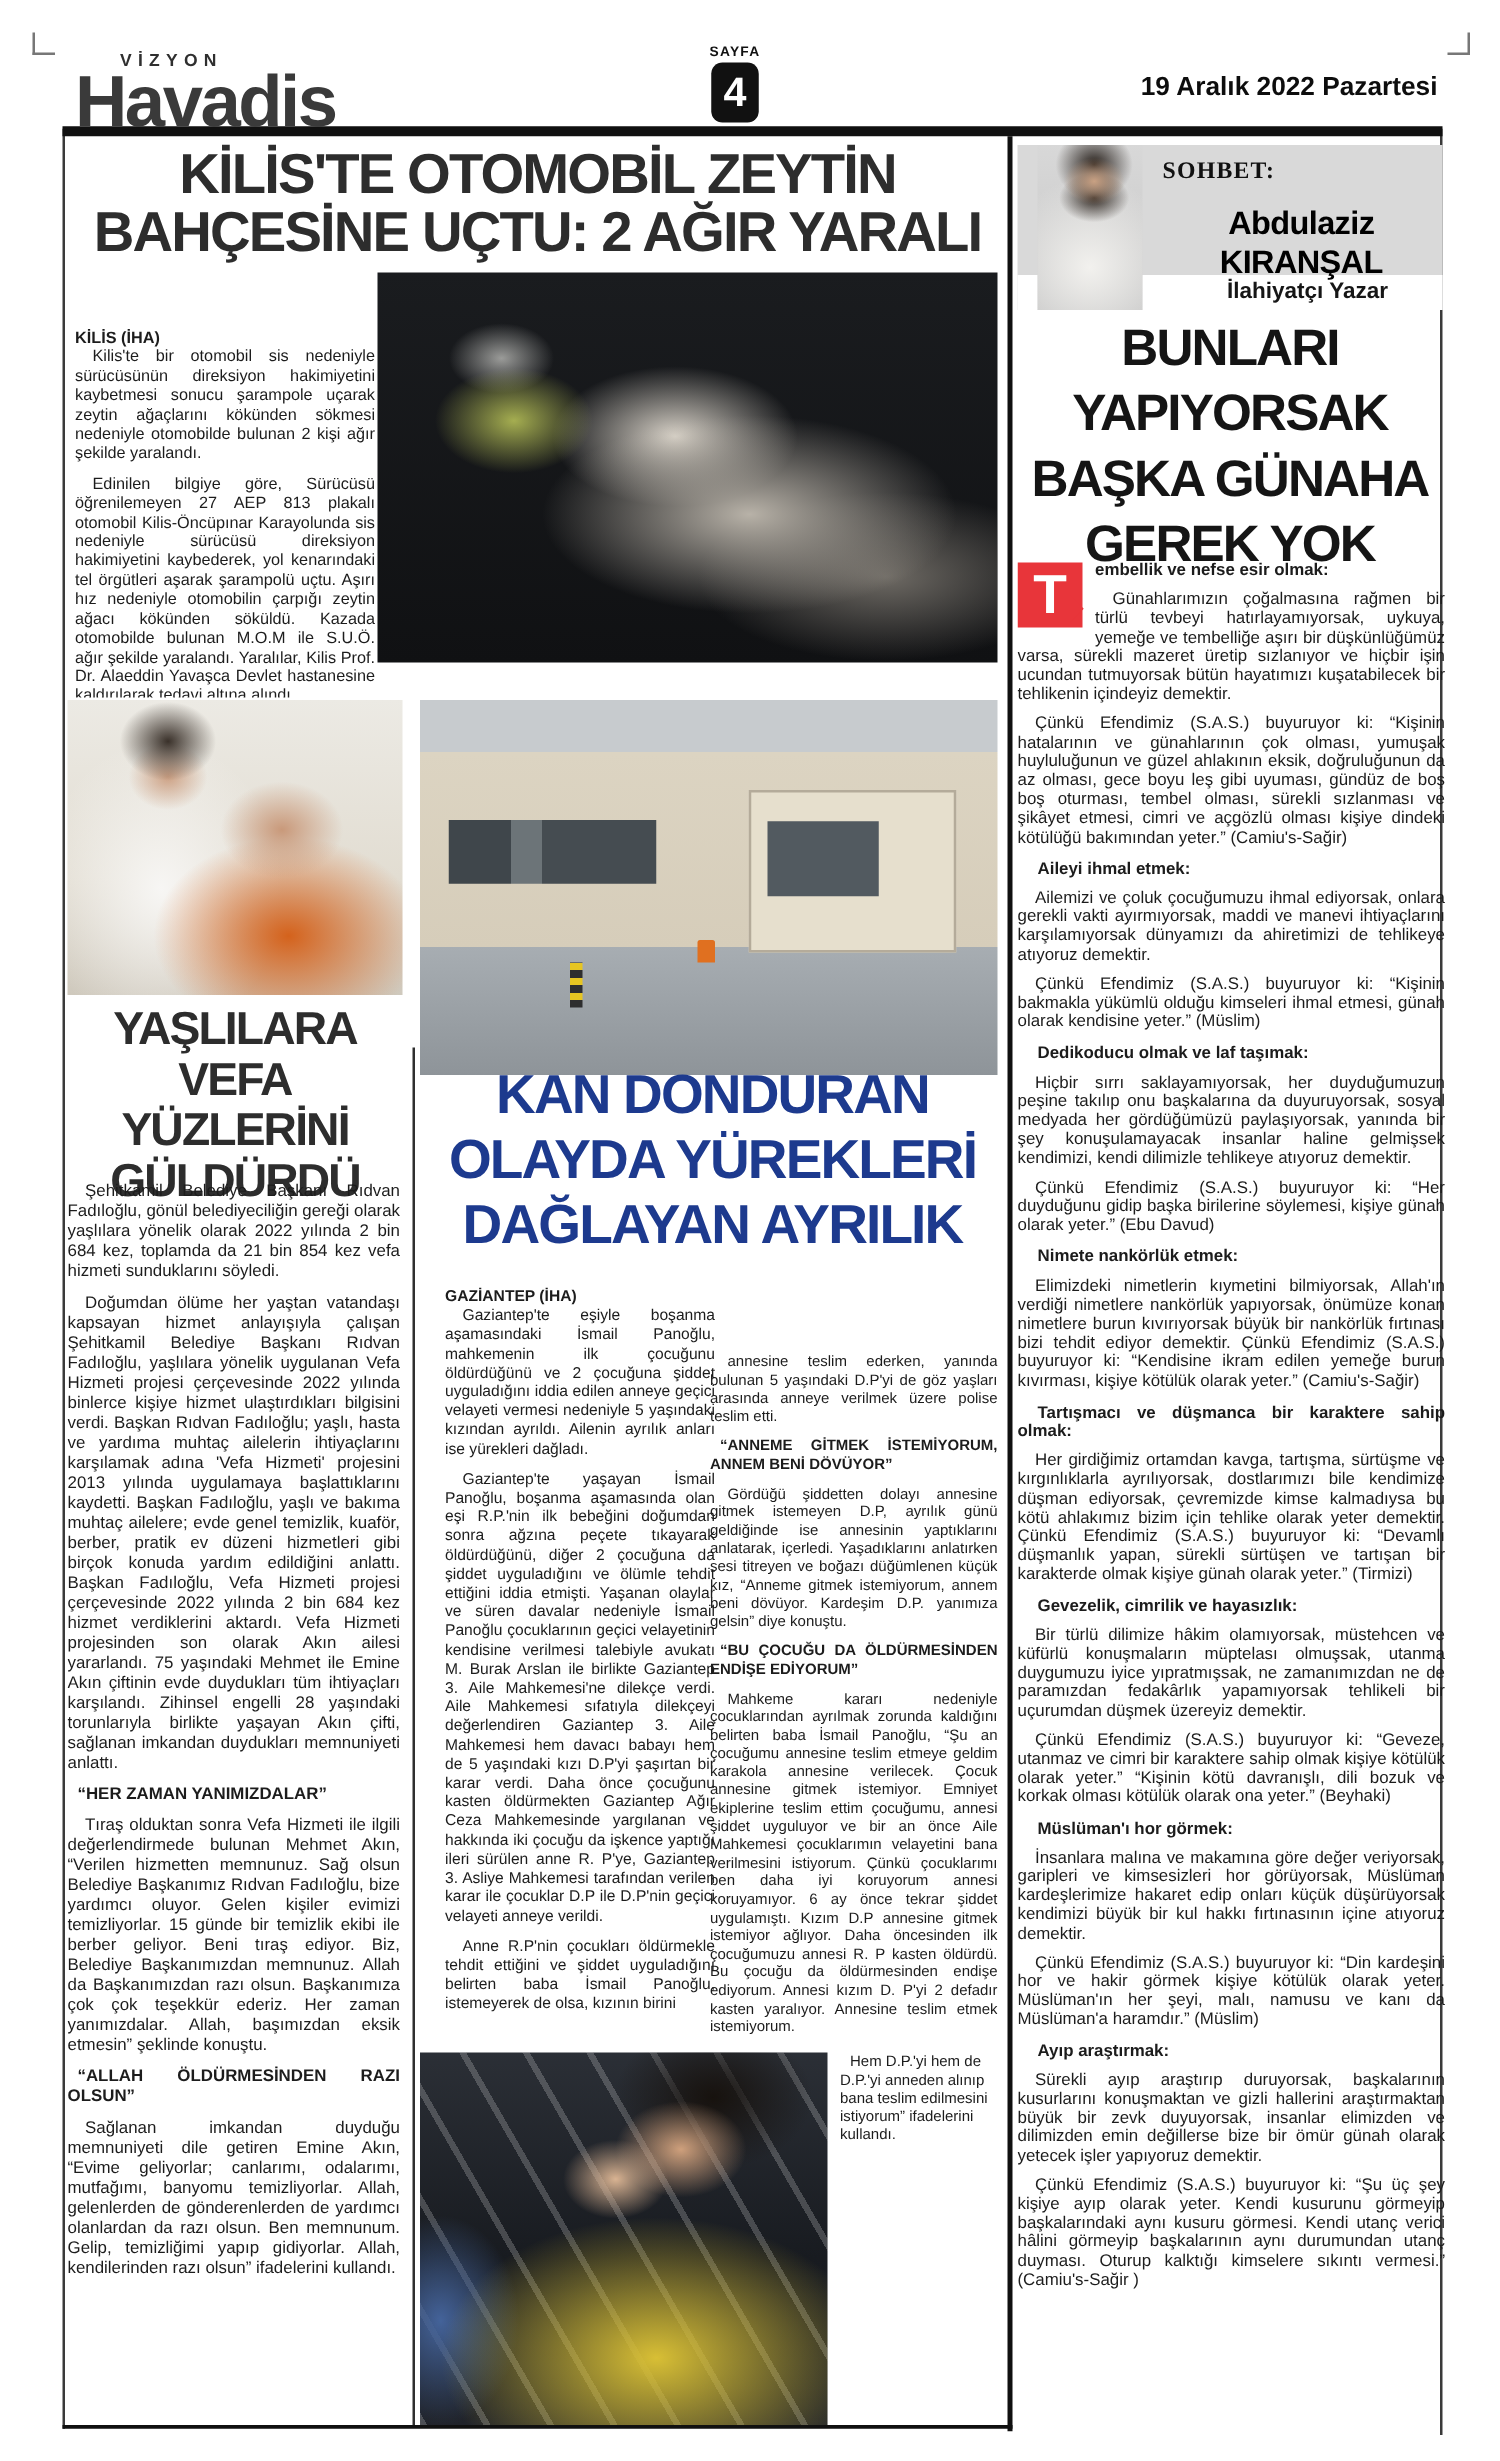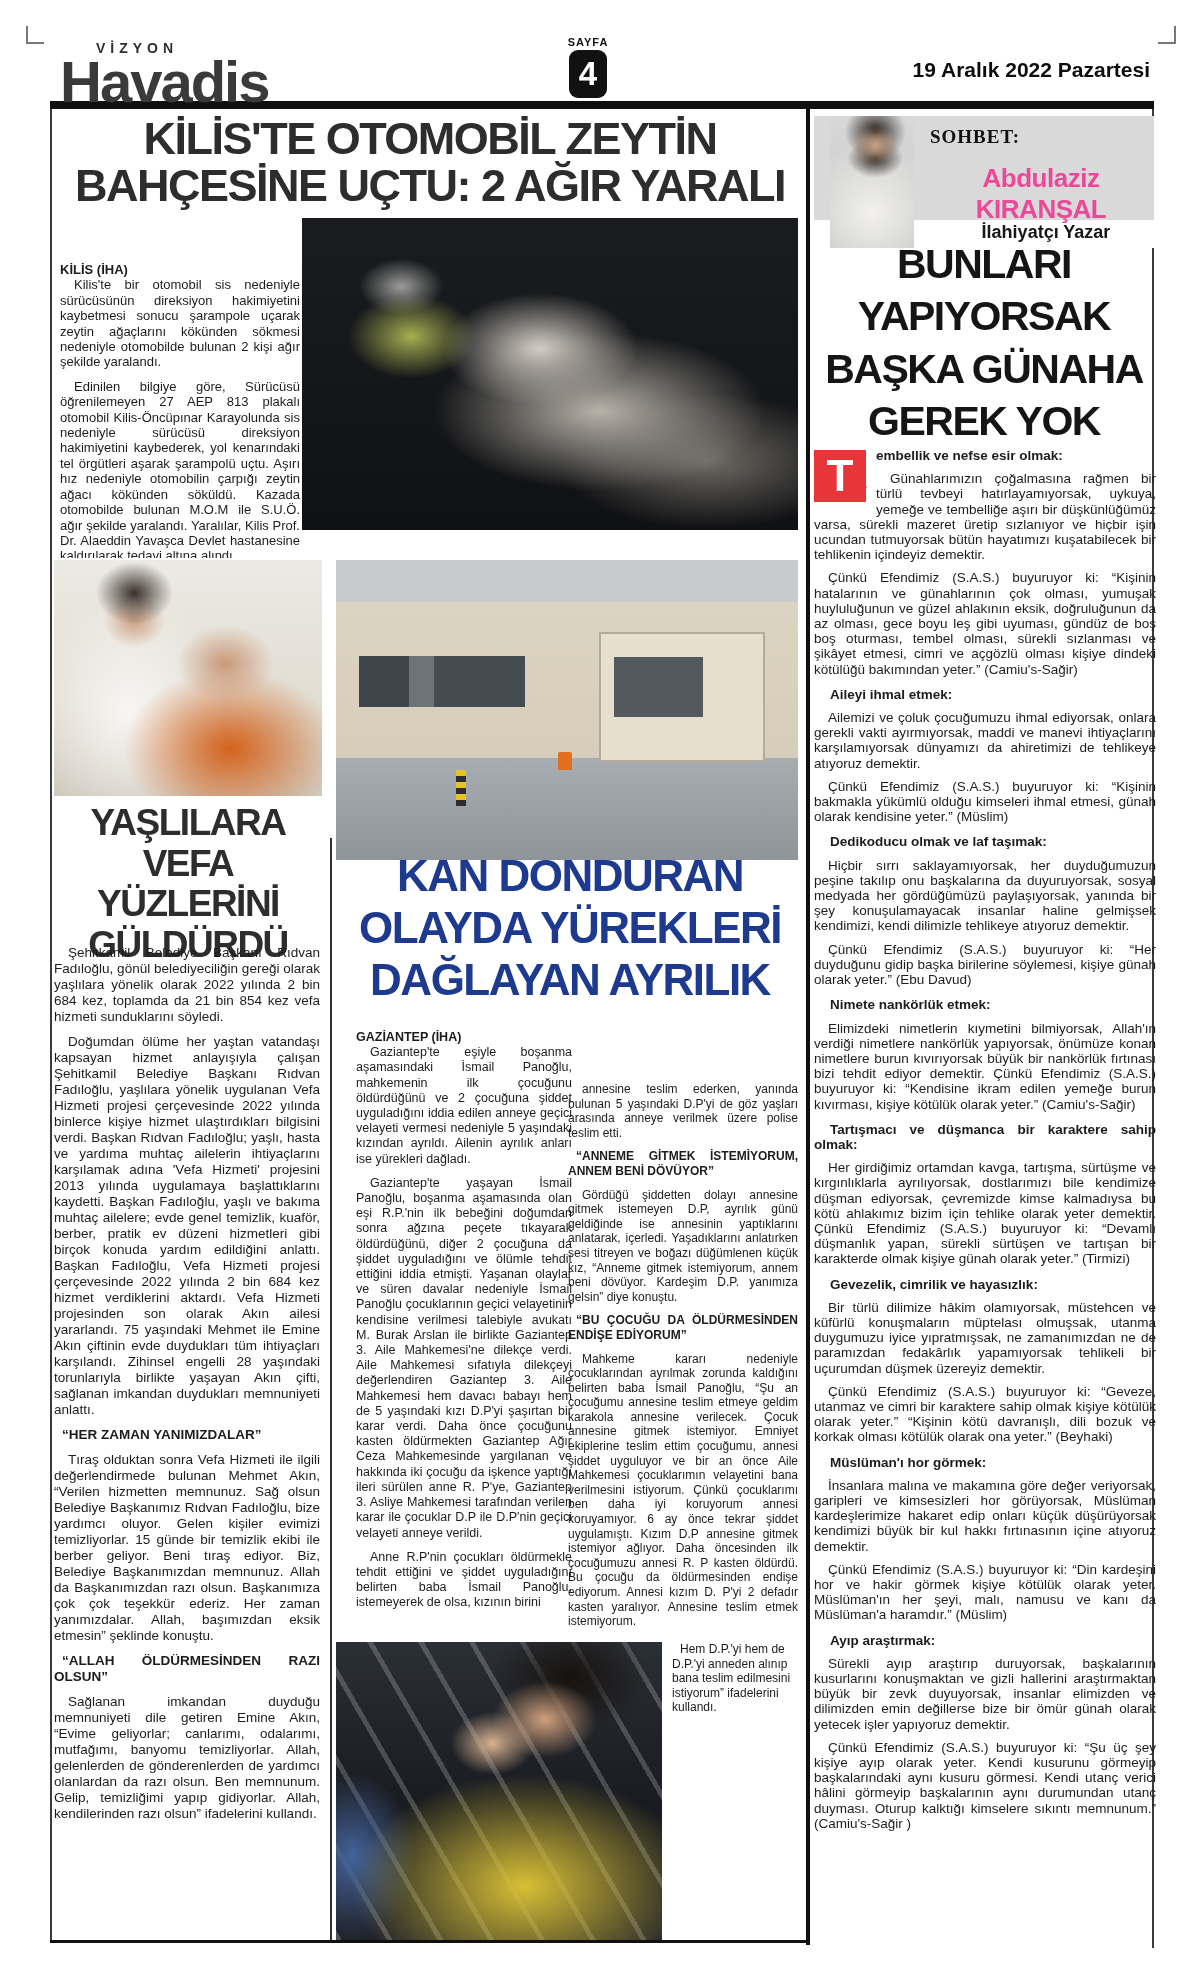--- a/index.html
+++ b/index.html
@@ -25,41 +25,41 @@
   .pagebox .lbl { font-size:11px; font-weight:700; letter-spacing:1px; color:#111; }
   .pagebox .num { width:38px; height:48px; margin:2px auto 0; background:#111; border-radius:9px;
                   color:#fff; font-size:33px; font-weight:700; line-height:48px; }
   .date { left:850px; top:58px; width:300px; text-align:right; font-size:21px; font-weight:700; color:#0d0d0d; }
 
   
   .hl { text-align:center; font-weight:700; color:#2d2d2d; letter-spacing:-1.5px; }
   .hl-kilis { left:58px; top:116px; width:744px; font-size:45px; line-height:1.04; }
   .hl-vefa  { left:54px; top:803px; width:268px; font-size:37px; line-height:1.1; }
   .hl-gaz   { left:342px; top:850px; width:456px; font-size:44px; line-height:1.18; color:#1d3a8e; }
-  .hl-sohbet{ left:814px; top:238px; width:340px; font-size:41px; line-height:1.28; color:#151515; }
+  .hl-sohbet{ left:814px; top:252px; width:340px; font-size:41px; line-height:1.28; color:#151515; }
 
   
   .txt { text-align:justify; overflow:hidden; }
   .txt p { margin:0 0 9px 0; text-indent:14px; }
   .kilis-text { left:60px; top:262px; width:240px; height:296px; font-size:13px; line-height:15.4px; }
   .vefa-text  { left:54px; top:945px; width:266px; height:992px; font-size:13.5px; line-height:16px; }
   .gaz-col1   { left:356px; top:1030px; width:216px; height:608px; font-size:12.5px; line-height:15.2px; }
   .gaz-col2   { left:568px; top:1082px; width:230px; height:608px; font-size:12px; line-height:14.6px; }
   .gaz-col3   { left:672px; top:1642px; width:126px; height:298px; font-size:12px; line-height:14.6px; text-align:left; }
   .gaz-col3 p { text-indent:8px; margin:0 0 8px 0; }
   .dateline { font-weight:700; }
   .subhead { font-weight:700; text-indent:8px; margin:9px 0; }
 
   
   .sohbet-box { left:814px; top:116px; width:340px; height:132px; background:#d9d9d9; }
   .sohbet-rolebar { position:absolute; left:0; bottom:0; width:100%; height:28px; background:#fff; }
   .sohbet-kicker { left:930px; top:126px; font-family:"Liberation Serif", serif; font-size:19px;
                    font-weight:700; letter-spacing:1px; color:#111; }
   .sohbet-name { left:928px; top:163px; width:226px; text-align:center; font-size:26px; font-weight:700;
-                 letter-spacing:-0.5px; color:#ec4899; }
+                 letter-spacing:-0.5px; color:#000000; }
   .sohbet-role { left:958px; top:222px; width:176px; text-align:center; font-size:18px; font-weight:700; color:#161616; }
   .sohbet-body { left:814px; top:430px; width:342px; height:1508px; font-size:13.5px; line-height:15.2px; }
   .sohbet-body p { margin:0 0 8px 0; text-indent:14px; }
   .s-head { font-weight:700; margin:10px 0 8px; text-indent:16px; }
   .s-head-first { text-indent:0; margin-top:18px; }
   .dropcap { float:left; width:52px; height:52px; margin:2px 10px 2px 0; background:#e8353a; color:#fff;
              font-size:44px; font-weight:700; text-align:center; line-height:52px; position:relative; }
   .dropcap::after { content:""; position:absolute; right:-12px; bottom:4px; width:0; height:0;
                     border:11px solid transparent; border-left-color:#e8353a; }
 
@@ -231,17 +231,17 @@
       <p>Çünkü Efendimiz (S.A.S.) buyuruyor ki: “Geveze, utanmaz ve cimri bir karaktere sahip olmak kişiye kötülük olarak yeter.” “Kişinin kötü davranışlı, dili bozuk ve korkak olması kötülük olarak ona yeter.” (Beyhaki)</p>
     </div>
     <div>
       <div class="s-head">Müslüman'ı hor görmek:</div>
       <p>İnsanlara malına ve makamına göre değer veriyorsak, garipleri ve kimsesizleri hor görüyorsak, Müslüman kardeşlerimize hakaret edip onları küçük düşürüyorsak kendimizi büyük bir kul hakkı fırtınasının içine atıyoruz demektir.</p>
       <p>Çünkü Efendimiz (S.A.S.) buyuruyor ki: “Din kardeşini hor ve hakir görmek kişiye kötülük olarak yeter. Müslüman'ın her şeyi, malı, namusu ve kanı da Müslüman'a haramdır.” (Müslim)</p>
     </div>
     <div>
       <div class="s-head">Ayıp araştırmak:</div>
       <p>Sürekli ayıp araştırıp duruyorsak, başkalarının kusurlarını konuşmaktan ve gizli hallerini araştırmaktan büyük bir zevk duyuyorsak, insanlar elimizden ve dilimizden emin değillerse bize bir ömür günah olarak yetecek işler yapıyoruz demektir.</p>
-      <p>Çünkü Efendimiz (S.A.S.) buyuruyor ki: “Şu üç şey kişiye ayıp olarak yeter. Kendi kusurunu görmeyip başkalarındaki aynı kusuru görmesi. Kendi utanç verici hâlini görmeyip başkalarının aynı durumundan utanç duyması. Oturup kalktığı kimselere sıkıntı memnunum.” (Camiu's-Sağir )</p>
+      <p>Çünkü Efendimiz (S.A.S.) buyuruyor ki: “Şu üç şey kişiye ayıp olarak yeter. Kendi kusurunu görmeyip başkalarındaki aynı kusuru görmesi. Kendi utanç verici hâlini görmeyip başkalarının aynı durumundan utanç duyması. Oturup kalktığı kimselere sıkıntı vermesi.” (Camiu's-Sağir )</p>
     </div>
   </div>
 
 </div>
 
 </body></html>

